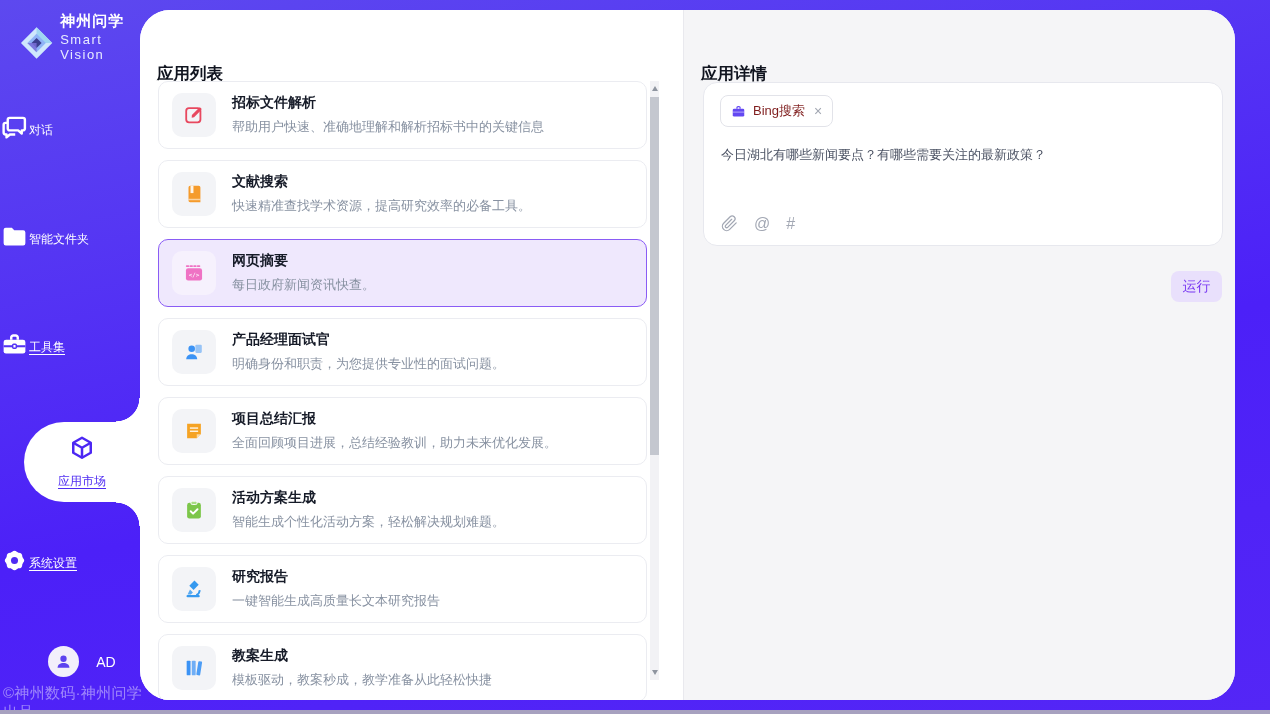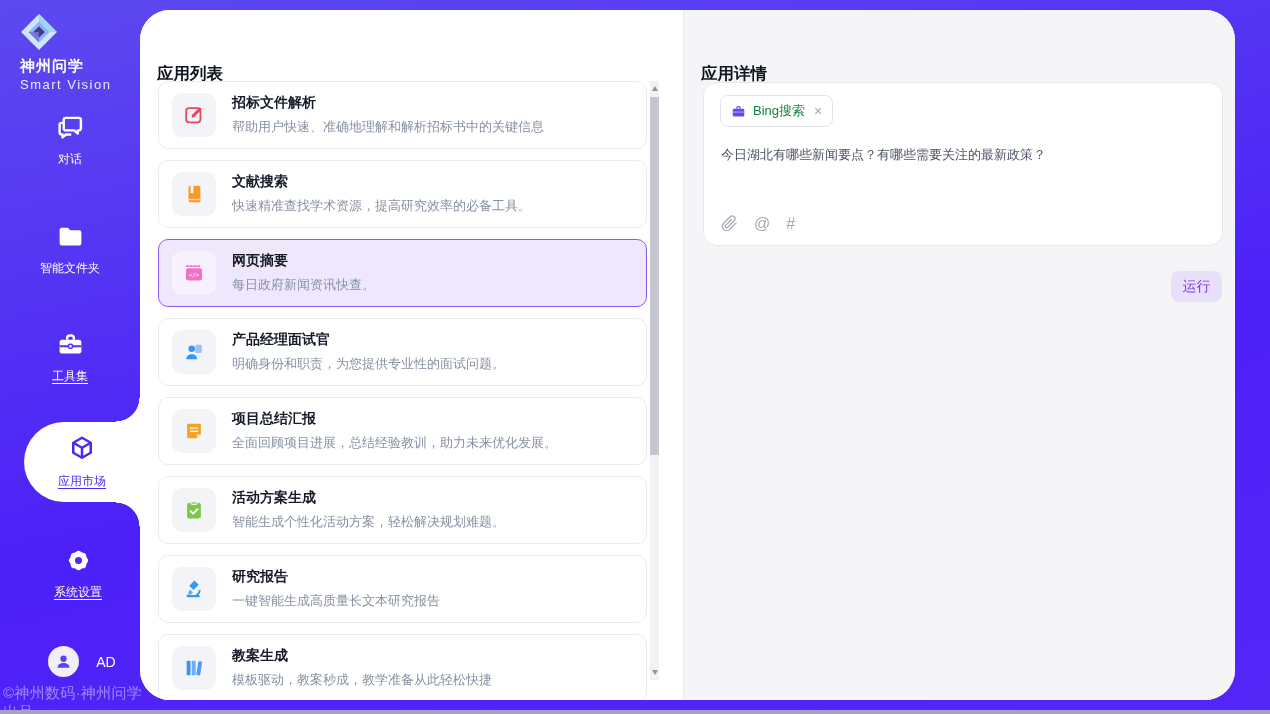--- a/index.html
+++ b/index.html
@@ -6,24 +6,24 @@
   body{
     width:1270px;height:714px;position:relative;overflow:hidden;
     background:linear-gradient(168deg,#5d49ef 0%,#4c20f8 58%,#5426f6 100%);
     font-family:"Liberation Sans","DejaVu Sans",sans-serif;
     -webkit-font-smoothing:antialiased;
   }
   .bottom-edge{position:absolute;left:0;right:0;bottom:0;height:4px;background:#a7a1bf;z-index:9;}
 
   
   .sidebar{position:absolute;left:0;top:0;width:140px;height:714px;z-index:2;}
-  .logo{position:absolute;left:20px;top:13px;display:flex;align-items:flex-start;gap:7px;flex-direction:column;}
+  .logo{position:absolute;left:20px;top:13px;display:flex;align-items:flex-end;gap:7px;}
   .logo-name{color:#fff;font-weight:bold;font-size:15px;letter-spacing:1px;line-height:1.1;}
   .logo-sub{color:#e8ecff;font-size:13px;letter-spacing:1.5px;margin-top:2px;}
-  .nav-item{position:absolute;left:0;width:140px;display:flex;flex-direction:column;align-items:center;cursor:pointer;}
+  .nav-item{position:absolute;left:0;width:140px;display:flex;flex-direction:row;align-items:flex-start;cursor:pointer;}
   .nav-label{margin-top:9px;font-size:12px;color:#fff;}
   .u{text-decoration:underline;text-underline-offset:3px;text-decoration-thickness:1px;}
   .active-pill{position:absolute;left:24px;top:422px;width:116px;height:80px;background:#fff;
     border-radius:40px 0 0 40px;display:flex;flex-direction:column;align-items:center;justify-content:center;cursor:pointer;}
   .fillet{position:absolute;right:0;width:24px;height:24px;}
   .fillet.top{top:398px;background:radial-gradient(circle 24px at 0 0,rgba(0,0,0,0) 0 23px,#fff 23.6px);}
   .fillet.bot{top:502px;background:radial-gradient(circle 24px at 0 100%,rgba(0,0,0,0) 0 23px,#fff 23.6px);}
   .active-pill .nav-label{color:#4e2bf2;}
   .user-row{position:absolute;left:0;top:646px;width:164px;display:flex;align-items:center;justify-content:center;gap:17px;}
   .avatar{width:31px;height:31px;border-radius:50%;background:#f2effb;display:flex;align-items:center;justify-content:center;}
@@ -54,21 +54,21 @@
   .sb-btn.down{bottom:0;}
   .tri-up{width:0;height:0;border-left:3.5px solid transparent;border-right:3.5px solid transparent;border-bottom:5px solid #8f95a0;}
   .tri-down{width:0;height:0;border-left:3.5px solid transparent;border-right:3.5px solid transparent;border-top:5px solid #8f95a0;}
   .sb-thumb{position:absolute;left:0;top:16px;width:9px;height:358px;background:#c4c7cf;cursor:grab;}
 
   
   .detail-card{position:absolute;left:19px;top:72px;width:520px;height:164px;background:#fff;
     border:1px solid #e7e8ee;border-radius:14px;box-sizing:border-box;}
   .tool-tag{position:absolute;left:16px;top:12px;height:30px;border:1px solid #e2e3e9;border-radius:8px;
     background:#fff;display:inline-flex;align-items:center;padding:0 10px;gap:7px;cursor:default;}
-  .tag-label{font-size:13px;color:#15803d;}
+  .tag-label{font-size:13px;color:#7f1d1d;}
   .tag-close{font-size:14px;color:#a1a6b1;margin-left:2px;cursor:pointer;line-height:1;}
   .card-text{position:absolute;left:17px;top:62px;right:16px;font-size:13px;color:#4c5364;line-height:1.5;}
   .attach-row{position:absolute;left:17px;top:132px;display:flex;align-items:center;gap:16px;color:#a3a8b4;}
   .glyph-icon{font-size:16px;color:#a3a8b4;cursor:pointer;line-height:1;}
   .run-btn{position:absolute;right:13px;top:261px;width:51px;height:31px;background:#e9e0fc;color:#7a3af2;
     font-size:14px;border-radius:8px;display:flex;align-items:center;justify-content:center;cursor:pointer;border:none;}
 </style>
 </head>
 <body>
 
@@ -117,21 +117,21 @@
   <div class="fillet top"></div>
   <div class="active-pill">
     <svg width="30" height="30" viewBox="0 0 24 24">
       <path d="M12 3l7 4v8l-7 4-7-4V7z" fill="none" stroke="#4c27f3" stroke-width="2" stroke-linejoin="round"></path>
       <path d="M5 7l7 4 7-4M12 11v8" fill="none" stroke="#4c27f3" stroke-width="2" stroke-linejoin="round"></path>
     </svg>
     <div class="nav-label u">应用市场</div>
   </div>
   <div class="fillet bot"></div>
 
-  <div class="nav-item" style="top:546px;padding-left:8px;">
+  <div class="nav-item" style="top:546px;">
     <svg width="29" height="29" viewBox="0 0 28 28">
       <rect x="6.5" y="6.5" width="15" height="15" rx="3.5" fill="#fff"></rect>
       <rect x="6.5" y="6.5" width="15" height="15" rx="3.5" fill="#fff" transform="rotate(45 14 14)"></rect>
       <circle cx="14" cy="14" r="8.2" fill="#fff"></circle>
       <circle cx="14" cy="14" r="3.4" fill="#4f2af3"></circle>
     </svg>
     <div class="nav-label u">系统设置</div>
   </div>
 
   <div class="user-row">

